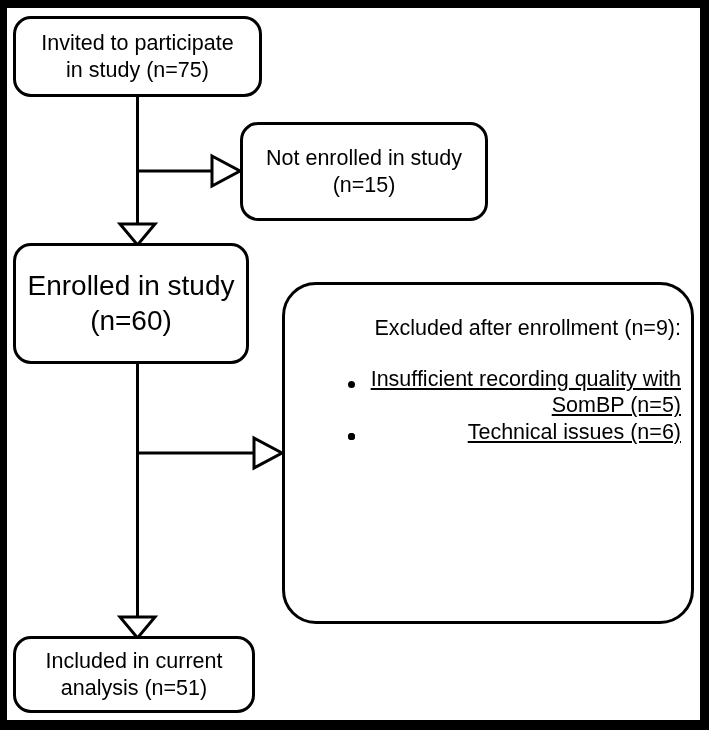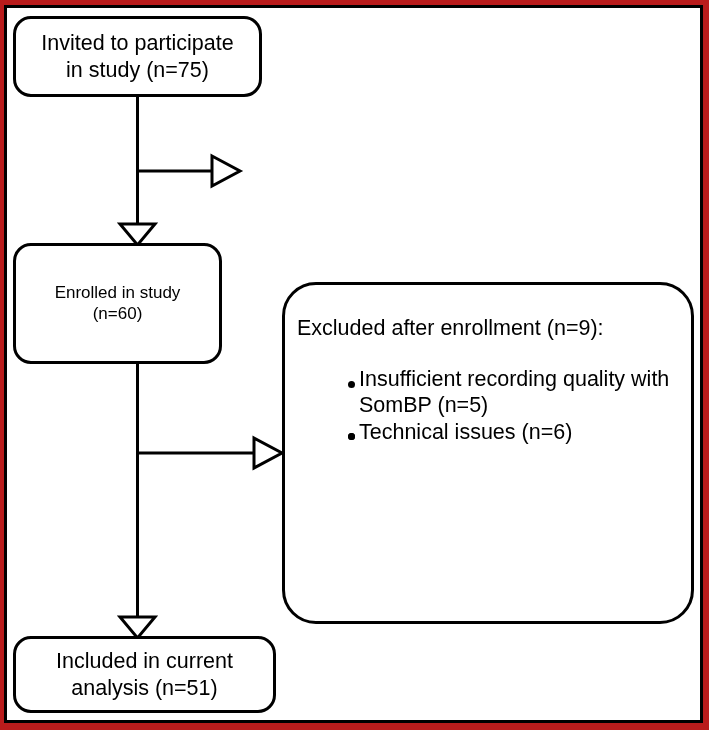--- a/index.html
+++ b/index.html
@@ -10,21 +10,21 @@
   body {
     width: 709px;
     height: 730px;
     font-family: "Liberation Sans", sans-serif;
     overflow: hidden;
   }
   #flowchart-root {
     position: relative;
     width: 709px;
     height: 730px;
-    background: #b91c1c;
+    background: #000000;
   }
   
   .outer-frame {
     position: absolute;
     left: 4px;
     top: 5px;
     width: 699px;
     height: 718px;
     box-sizing: border-box;
     border: 3px solid #000000;
@@ -64,60 +64,62 @@
     width: 249px; height: 81px;
     font-size: 21.5px;
   }
   #node-not-enrolled {
     left: 240px; top: 122px;
     width: 248px; height: 99px;
     font-size: 21.5px;
   }
   #node-enrolled {
     left: 13px; top: 243px;
-    width: 209px; height: 121px;
-    font-size: 17px;
+    width: 236px; height: 121px;
+    font-size: 28px;
   }
   #node-included {
     left: 13px; top: 636px;
-    width: 263px; height: 77px;
+    width: 242px; height: 77px;
     font-size: 21.5px;
     align-items: center;
   }
 
   
   #node-excluded {
     left: 282px; top: 282px;
     width: 412px; height: 342px;
     border-radius: 34px;
     display: block;
     text-align: left;
     padding: 0;
   }
   .excluded-inner {
     padding: 30px 10px 0 12px;
+    text-align: right;
   }
   .excluded-title {
     font-size: 21.5px;
     color: #000000;
     margin: 0 0 0 0;
     white-space: nowrap;
   }
   .excluded-list {
     list-style: none;
     margin: 26px 0 0 0;
     padding: 0;
   }
   .excluded-list li {
     position: relative;
     font-size: 21.5px;
     color: #000000;
     line-height: 1.20;
     padding-left: 62px;
     margin-bottom: 1px;
+    text-decoration: underline;
   }
   .excluded-list li .bullet-dot {
     position: absolute;
     left: 51px;
     top: 0.62em;
     width: 7px;
     height: 7px;
     background: #000000;
     border-radius: 50%;
   }
@@ -144,20 +146,24 @@
     <polygon points="254,438 282,453 254,468" fill="#ffffff" stroke="#000000" stroke-width="3" stroke-linejoin="miter"></polygon>
 
     <polygon points="120,617 155,617 137.5,638" fill="#ffffff" stroke="#000000" stroke-width="3" stroke-linejoin="miter"></polygon>
   </svg>
 
   <div class="node" id="node-invited">
     <span class="node-text">Invited to participate
 in study (n=75)</span>
   </div>
 
+  <div class="node" id="node-not-enrolled">
+    <span class="node-text">Not enrolled in study
+(n=15)</span>
+  </div>
 
   <div class="node" id="node-enrolled">
     <span class="node-text">Enrolled in study
 (n=60)</span>
   </div>
 
   <div class="node" id="node-excluded">
     <div class="excluded-inner">
       <p class="excluded-title">Excluded after enrollment (n=9):</p>
       <ul class="excluded-list">

